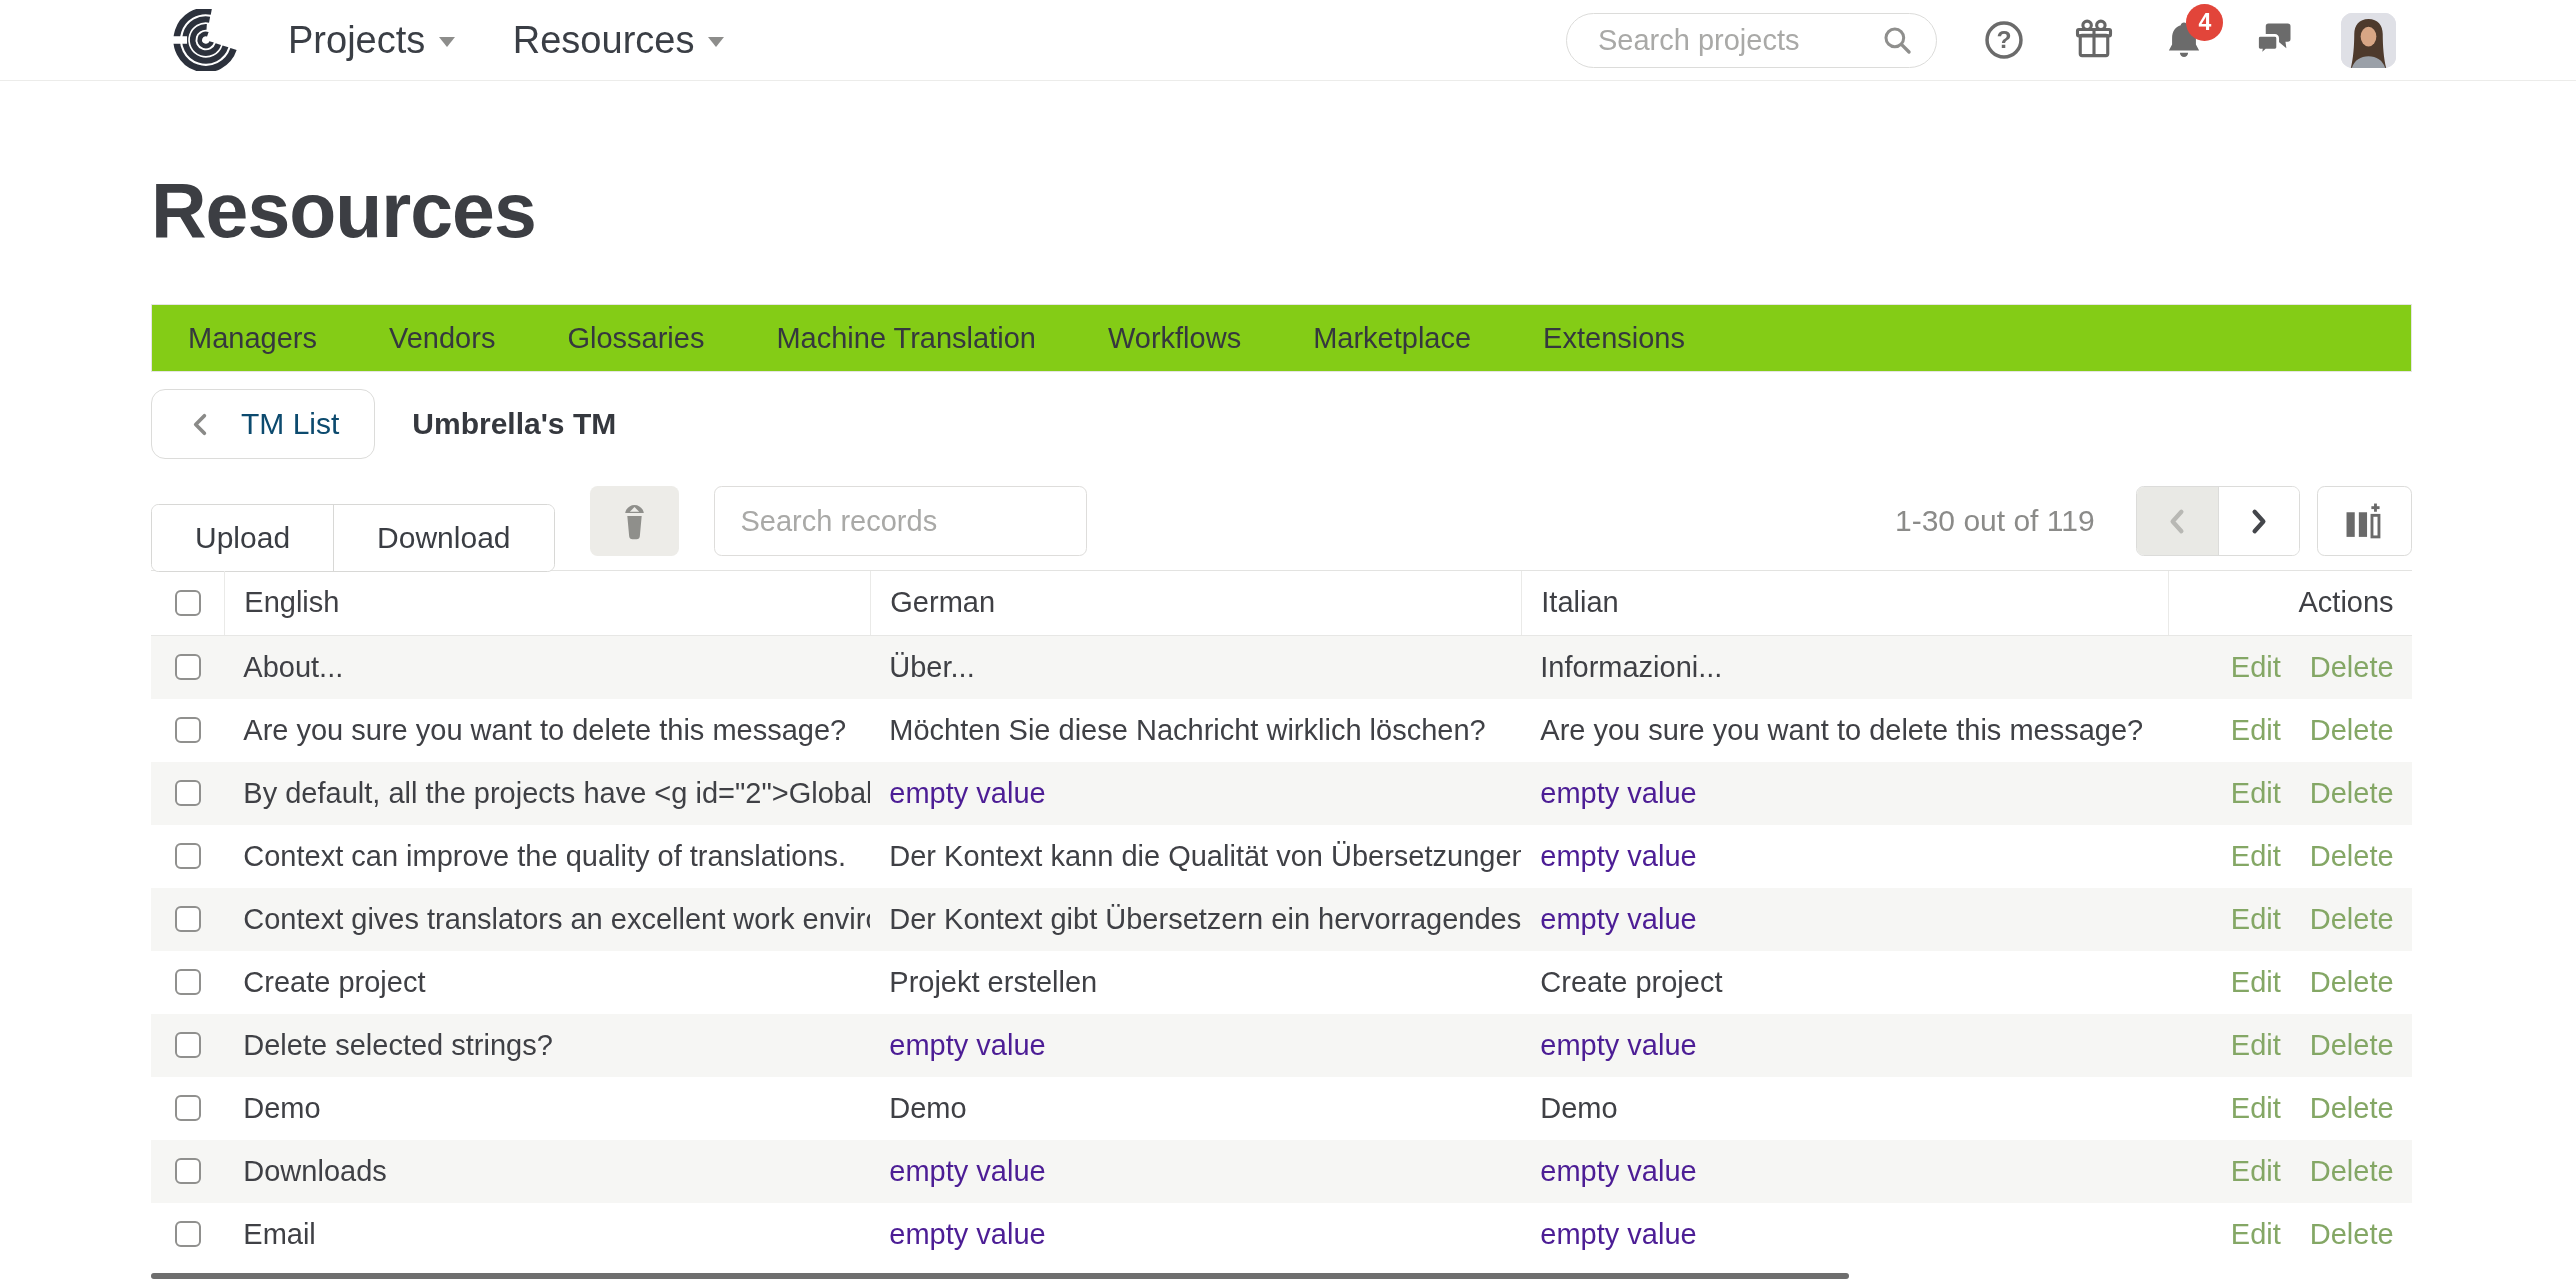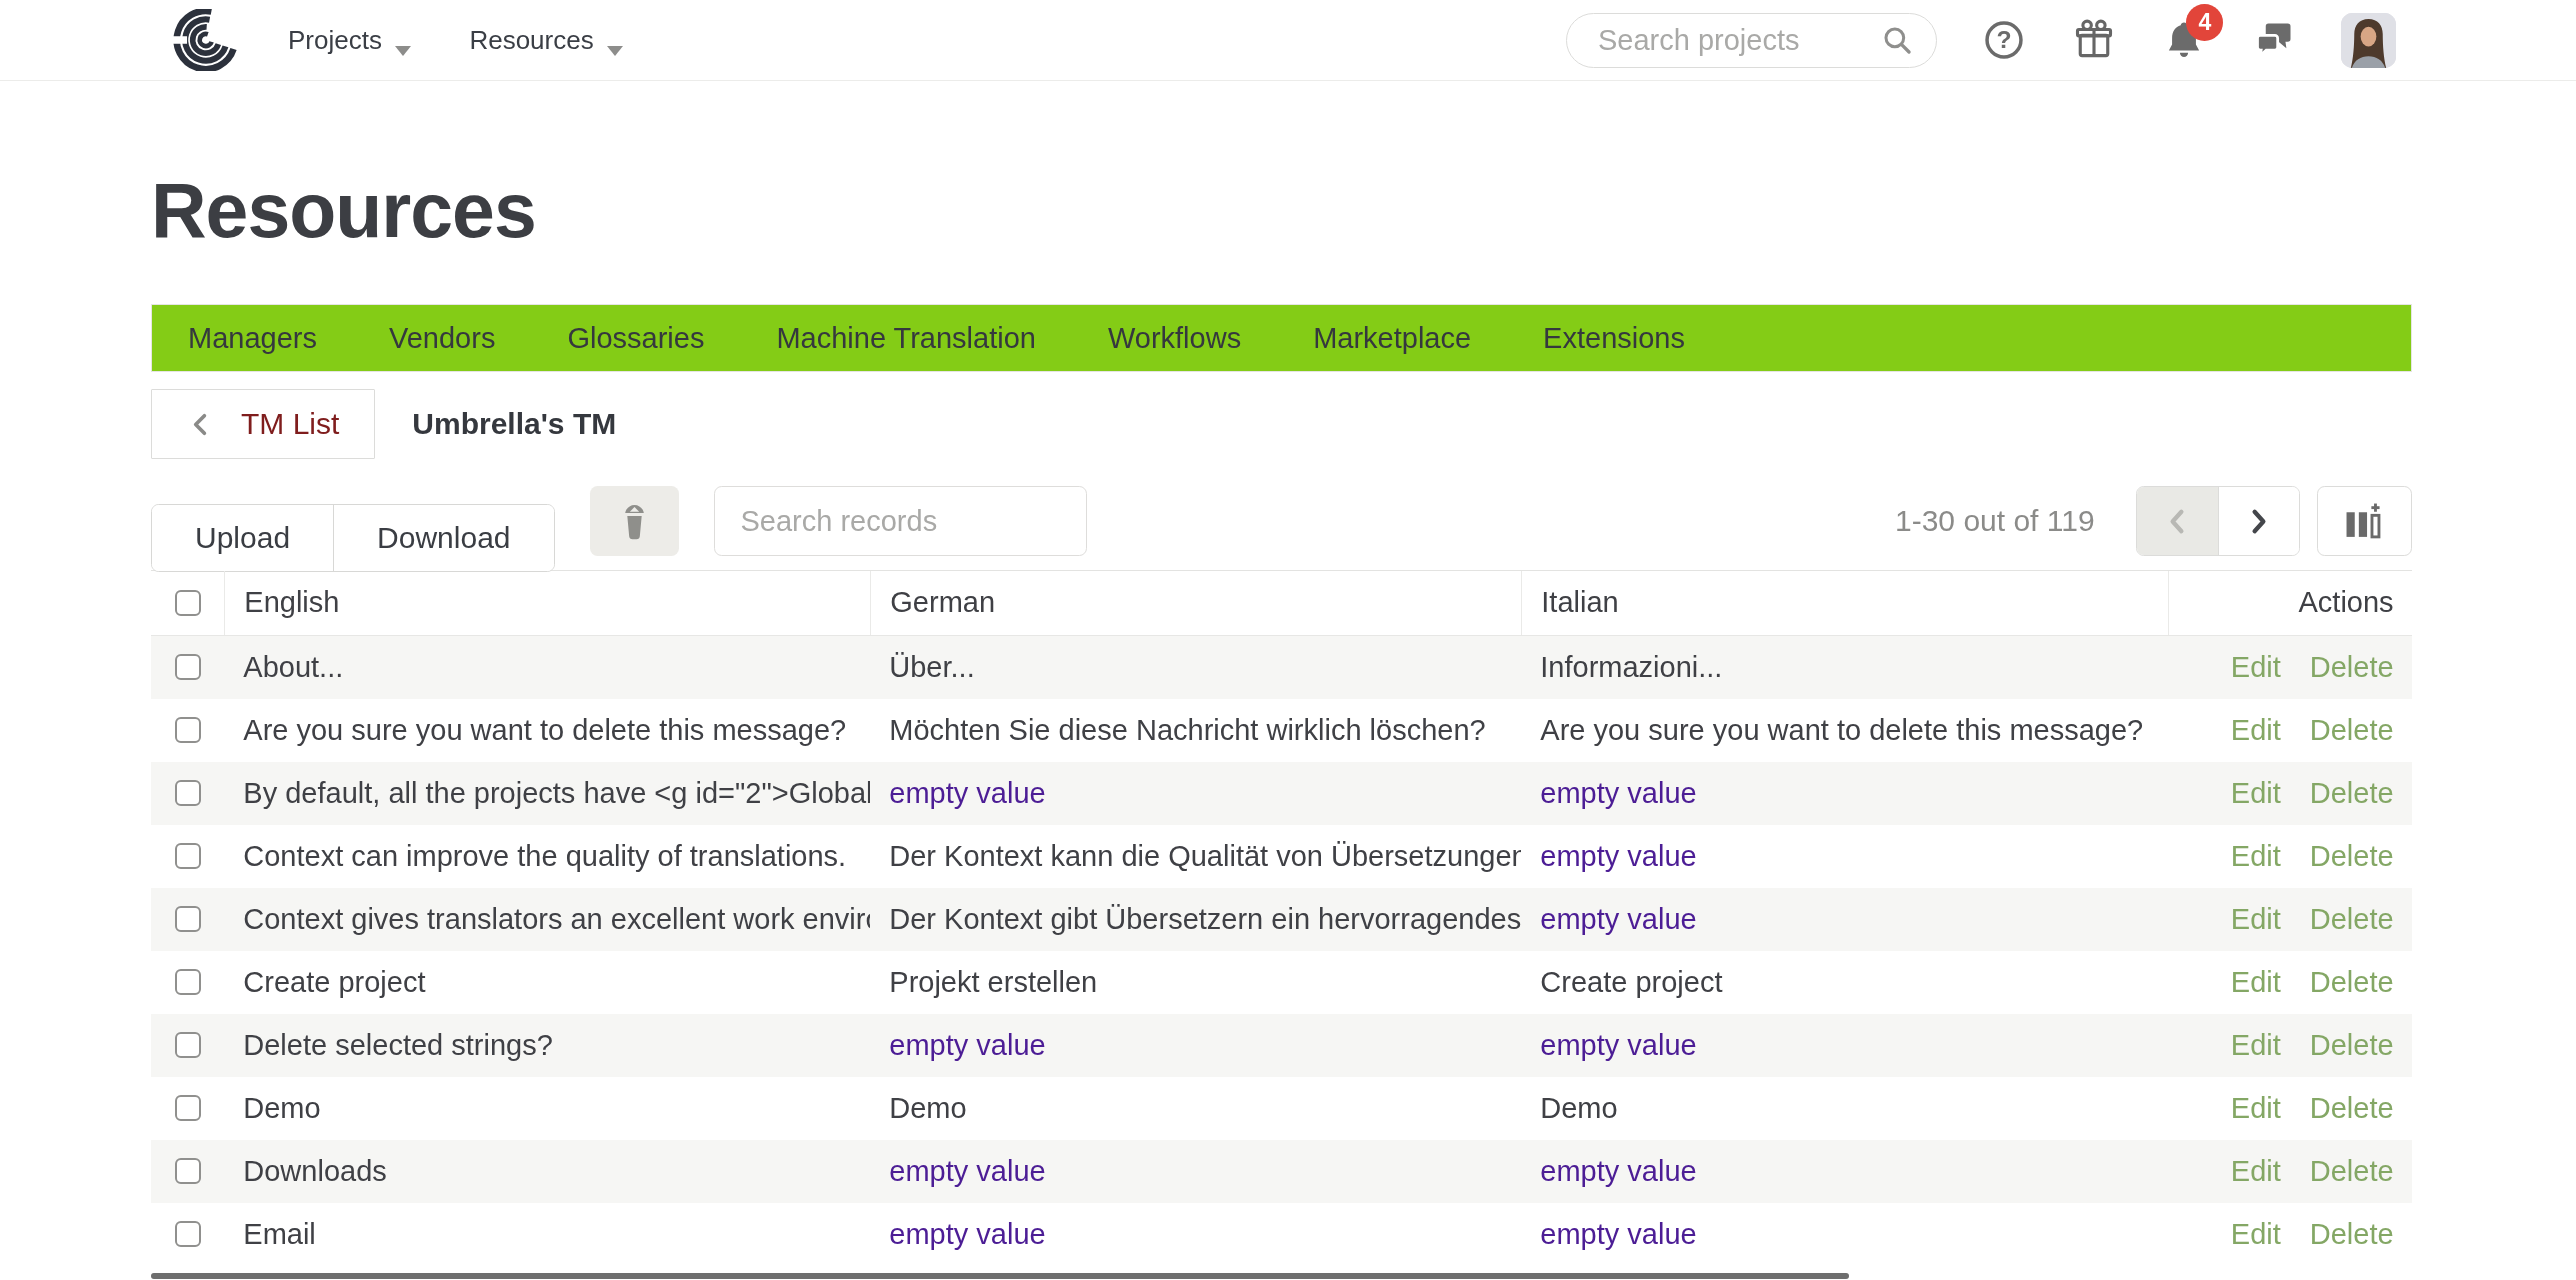--- a/index.html
+++ b/index.html
@@ -6,22 +6,22 @@
   html,body { margin:0; padding:0; }
   body {
     width:2576px; height:1281px; overflow:hidden;
     background:#fff; color:#3f4045;
     font-family:"Liberation Sans", sans-serif; font-size:29px;
   }
   
   .topnav { height:81px; border-bottom:1.9px solid #ececea; display:flex; align-items:center;
             padding:0 180px 0 153px; background:#fff; }
   .logo { width:85px; height:62px; margin-right:50px; flex:0 0 auto; cursor:pointer; }
-  .nav-menu { display:flex; align-items:flex-end; gap:13.5px; margin-right:58px;
-              font-size:26px; color:#3a3e45; cursor:pointer; }
+  .nav-menu { display:flex; align-items:center; gap:13.5px; margin-right:58px;
+              font-size:38px; color:#3a3e45; cursor:pointer; }
   .caret { width:0; height:0; border-left:8.7px solid transparent; border-right:8.7px solid transparent;
            border-top:10.6px solid #8d8d8b; margin-top:4.8px; }
   .search-pill { margin-left:auto; width:371px; height:55px; border:1.9px solid #dcdcda;
                  border-radius:29px; display:flex; align-items:center; padding:0 19.3px 0 29px; background:#fff; }
   .search-pill input { border:none; outline:none; flex:1; font-size:29px; color:#555;
                        font-family:"Liberation Sans", sans-serif; background:transparent; min-width:0; }
   .search-pill input::placeholder { color:#a9a9a7; }
   .nav-icon { margin-left:44px; position:relative; width:46px; height:46px;
               display:flex; align-items:center; justify-content:center; cursor:pointer; flex:0 0 auto; }
   .badge { position:absolute; top:-12.6px; right:-16.4px; min-width:37px; height:37px; border-radius:18.4px;
@@ -32,23 +32,23 @@
   
   .container { margin-left:151px; width:2261px; }
   h1.page-title { margin:0; padding:91px 0 0 0; font-size:77px; line-height:1;
                   font-weight:700; color:#3c3e43; letter-spacing:-1px; }
   
   .tabbar { margin-top:55px; height:68px; background:#84cc16; border:1px solid #e5e5e3; display:flex; }
   .tab { padding:0 36px; display:flex; align-items:center; font-size:29px; color:#35383e; cursor:pointer; }
   .tab.active { background:var(--active-tab-bg,#e9e9e6); }
   
   .crumbrow { margin-top:17.4px; height:70px; display:flex; align-items:center; gap:37px; }
-  .back-btn { height:70px; border:1.9px solid #dcdcda; border-radius:1px; background:#fff;
+  .back-btn { height:70px; border:1.9px solid #dcdcda; border-radius:14px; background:#fff;
               display:flex; align-items:center; gap:25px; padding:0 35px; font-size:30px;
-              color:#7f1d1d; cursor:pointer; }
+              color:#0c4a6e; cursor:pointer; }
   .tm-name { font-weight:700; font-size:30px; color:#35383e; }
   
   .toolbar { margin-top:27px; height:70px; display:flex; align-items:center; }
   .btn-group { display:flex; border:1.9px solid #d8d8d6; border-radius:7.7px; overflow:hidden; background:#fff;margin-top:34px; }
   .btn-group .btn { padding:0 43px; height:66px; display:flex; align-items:center;
                     font-size:30px; color:#3a3d43; cursor:pointer; background:#fff; border:none;
                     font-family:"Liberation Sans", sans-serif; }
   .btn-group .btn + .btn { border-left:1.9px solid #d8d8d6; }
   .trash-btn { margin-left:35px; width:89px; height:70px; background:#edece8; border:none;
                border-radius:7.7px; display:flex; align-items:center; justify-content:center; cursor:pointer; }

